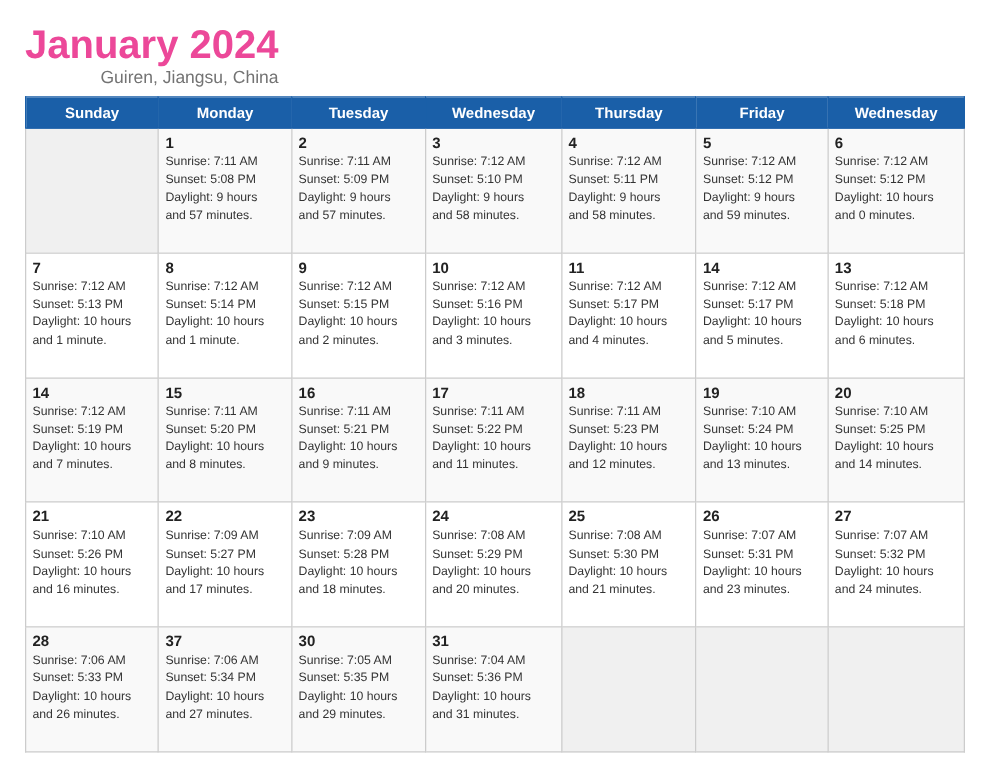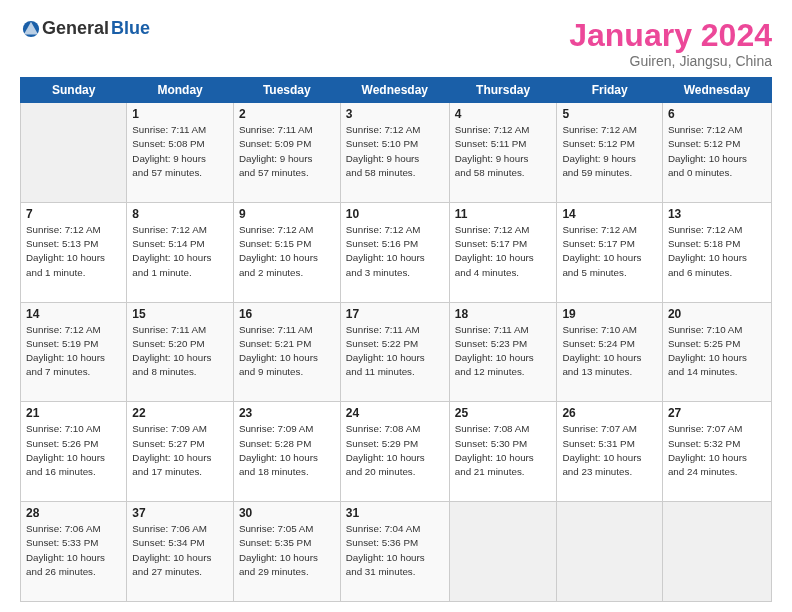--- a/index.html
+++ b/index.html
@@ -108,30 +108,20 @@
     .last-row td {
       height: 72px;
       margin-left: 17px;
     }
   </style>
 </head>
 <body>
 
 <div class="page">
   <div class="header">
-    <div class="logo">
-      <div class="logo-text">
-        <svg class="logo-icon" viewBox="0 0 20 20">
-          <circle cx="10" cy="10" r="9" fill="#1a5fa8"></circle>
-          <polygon points="10,2 18,16 2,16" fill="white" opacity="0.7"></polygon>
-        </svg>
-        <span class="logo-general">General</span>
-        <span class="logo-blue">Blue</span>
-      </div>
-    </div>
     <div class="title-block">
       <div class="month-title">January 2024</div>
       <div class="subtitle">Guiren, Jiangsu, China</div>
     </div>
   </div>
 
   <table class="calendar">
     <thead>
       <tr>
         <th>Sunday</th>

